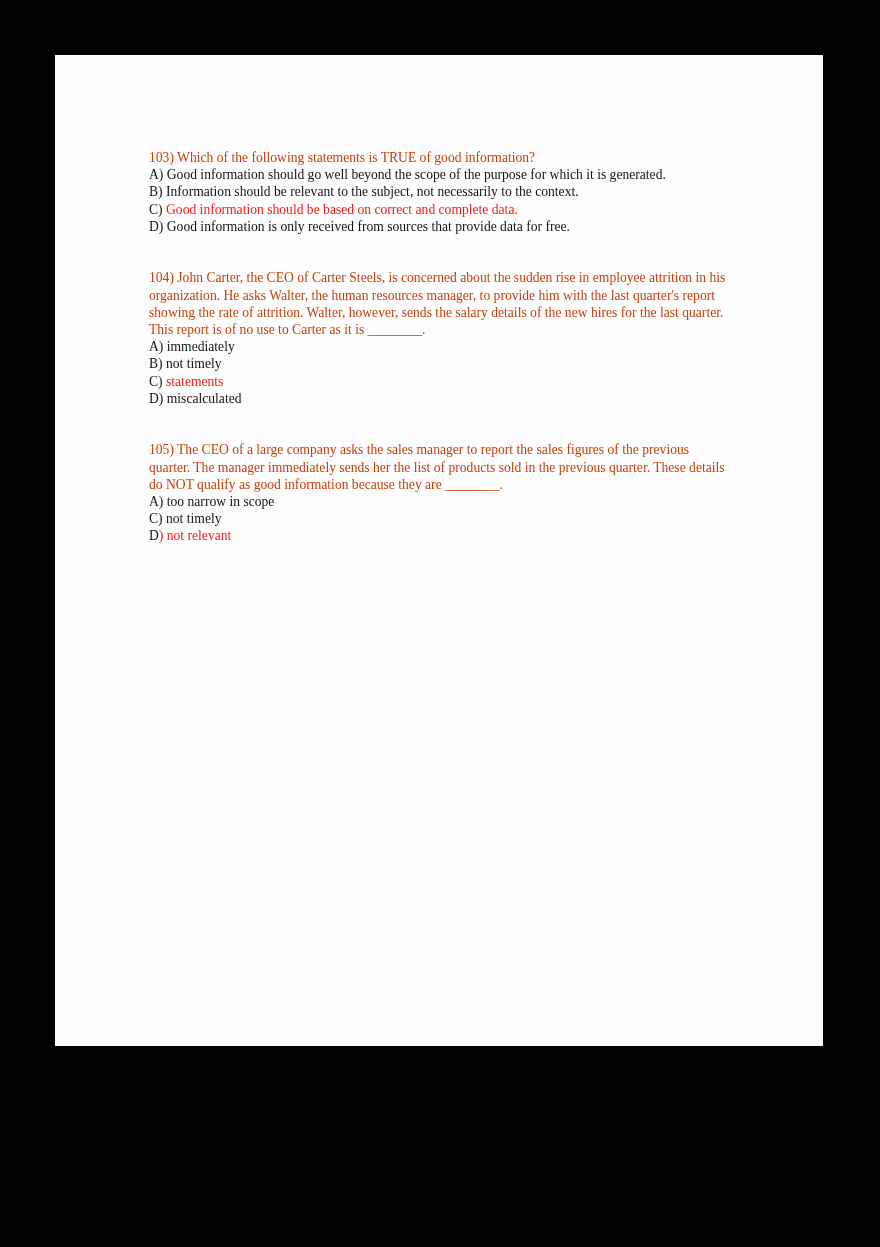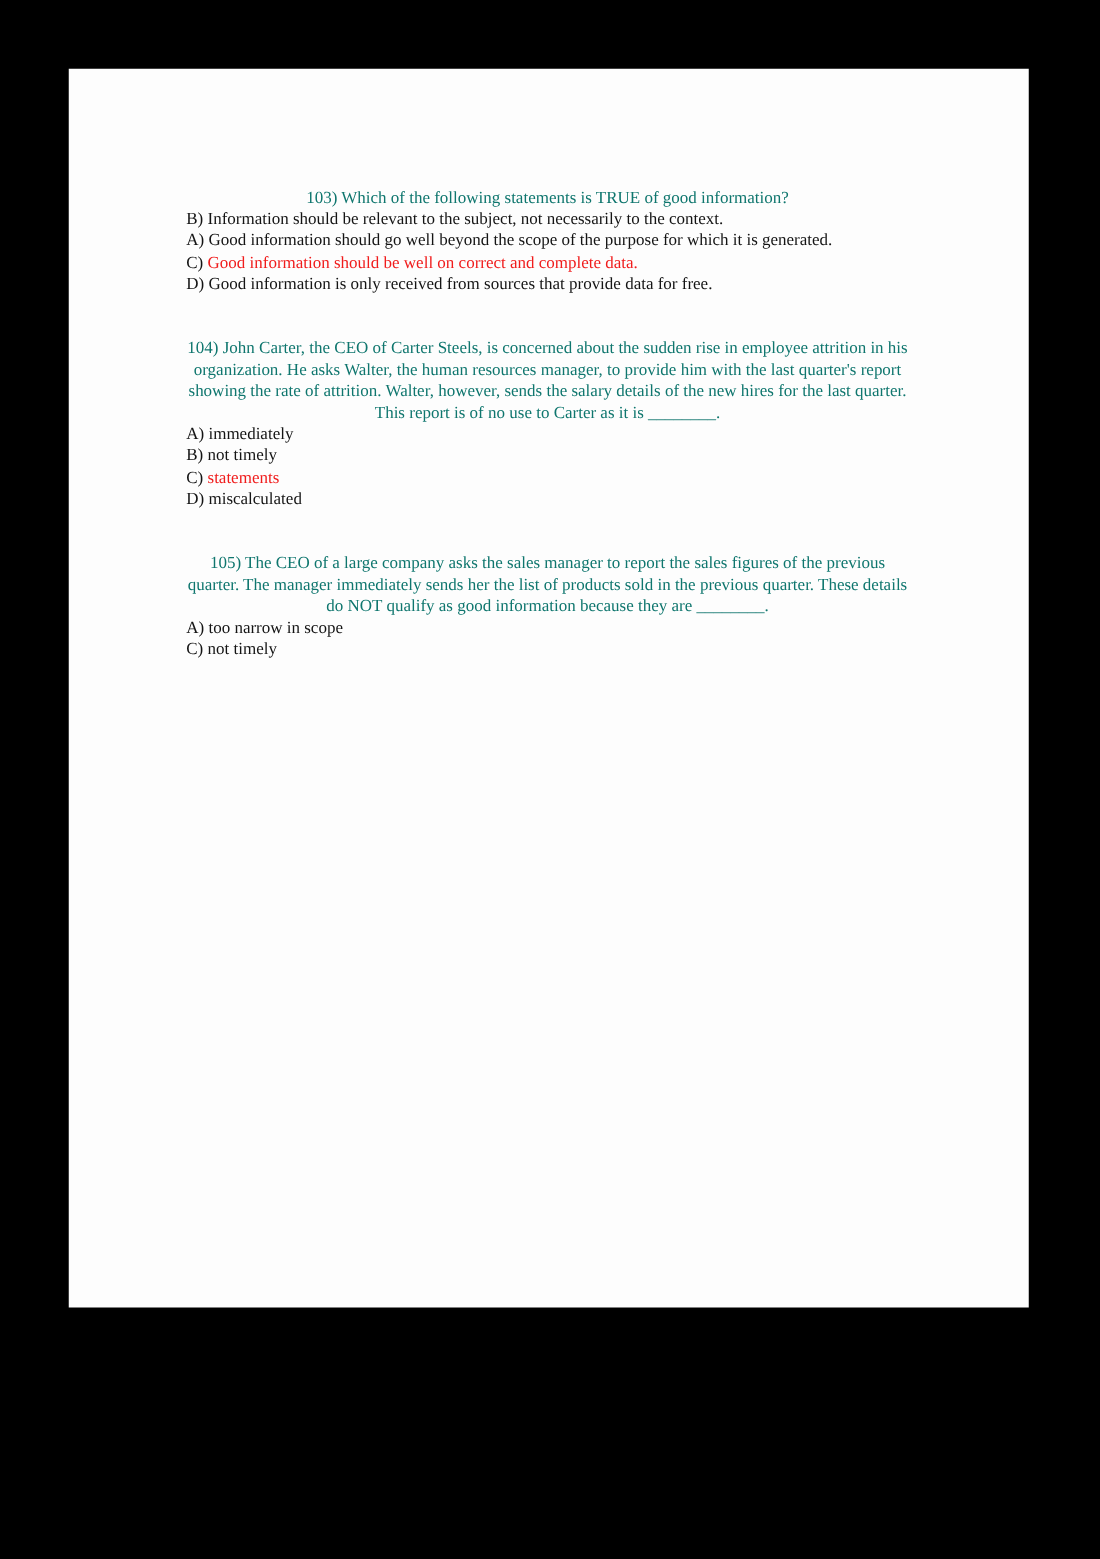--- a/index.html
+++ b/index.html
@@ -32,22 +32,22 @@
     width: 578px;
   }
 
   .question-block {
     margin: 0 0 17.2px 0;
   }
 
   .question-stem {
     font-size: 13.6px;
     line-height: 17.2px;
-    color: #0f766e;
-    text-align: center;
+    color: #c2410c;
+    text-align: left;
     margin: 0;
     -webkit-font-smoothing: antialiased;
   }
 
   .option-line {
     font-size: 13.6px;
     line-height: 17.2px;
     color: #141414;
     margin: 0;
     white-space: pre-wrap;
@@ -73,33 +73,34 @@
     height: 17.2px;
   }
 </style>
 </head>
 <body>
 
 <div class="page-sheet">
   <div class="content-area" id="question-list">
       <div class="question-block">
         <p class="question-stem">103) Which of the following statements is TRUE of good information?</p>
+        <div class="option-line"><span class="option-marker"><span class="letter">A</span><span class="paren">)</span></span> <span class="option-text">Good information should go well beyond the scope of the purpose for which it is generated.</span></div>
         <div class="option-line"><span class="option-marker"><span class="letter">B</span><span class="paren">)</span></span> <span class="option-text">Information should be relevant to the subject, not necessarily to the context.</span></div>
-        <div class="option-line"><span class="option-marker"><span class="letter">A</span><span class="paren">)</span></span> <span class="option-text">Good information should go well beyond the scope of the purpose for which it is generated.</span></div>
-        <div class="option-line is-answer"><span class="option-marker"><span class="letter">C</span><span class="paren">)</span></span> <span class="option-text">Good information should be well on correct and complete data.</span></div>
+        <div class="option-line is-answer"><span class="option-marker"><span class="letter">C</span><span class="paren">)</span></span> <span class="option-text">Good information should be based on correct and complete data.</span></div>
         <div class="option-line"><span class="option-marker"><span class="letter">D</span><span class="paren">)</span></span> <span class="option-text">Good information is only received from sources that provide data for free.</span></div>
       </div>
       <div class="q-spacer"></div>
       <div class="question-block">
         <p class="question-stem">104) John Carter, the CEO of Carter Steels, is concerned about the sudden rise in employee attrition in his organization. He asks Walter, the human resources manager, to provide him with the last quarter's report showing the rate of attrition. Walter, however, sends the salary details of the new hires for the last quarter. This report is of no use to Carter as it is ________.</p>
         <div class="option-line"><span class="option-marker"><span class="letter">A</span><span class="paren">)</span></span> <span class="option-text">immediately</span></div>
         <div class="option-line"><span class="option-marker"><span class="letter">B</span><span class="paren">)</span></span> <span class="option-text">not timely</span></div>
         <div class="option-line is-answer"><span class="option-marker"><span class="letter">C</span><span class="paren">)</span></span> <span class="option-text">statements</span></div>
         <div class="option-line"><span class="option-marker"><span class="letter">D</span><span class="paren">)</span></span> <span class="option-text">miscalculated</span></div>
       </div>
       <div class="q-spacer"></div>
       <div class="question-block">
         <p class="question-stem">105) The CEO of a large company asks the sales manager to report the sales figures of the previous quarter. The manager immediately sends her the list of products sold in the previous quarter. These details do NOT qualify as good information because they are ________.</p>
         <div class="option-line"><span class="option-marker"><span class="letter">A</span><span class="paren">)</span></span> <span class="option-text">too narrow in scope</span></div>
         <div class="option-line"><span class="option-marker"><span class="letter">C</span><span class="paren">)</span></span> <span class="option-text">not timely</span></div>
+        <div class="option-line is-answer paren-red"><span class="option-marker"><span class="letter">D</span><span class="paren">)</span></span> <span class="option-text">not relevant</span></div>
       </div>
     </div>
 </div>
 
 </body></html>

